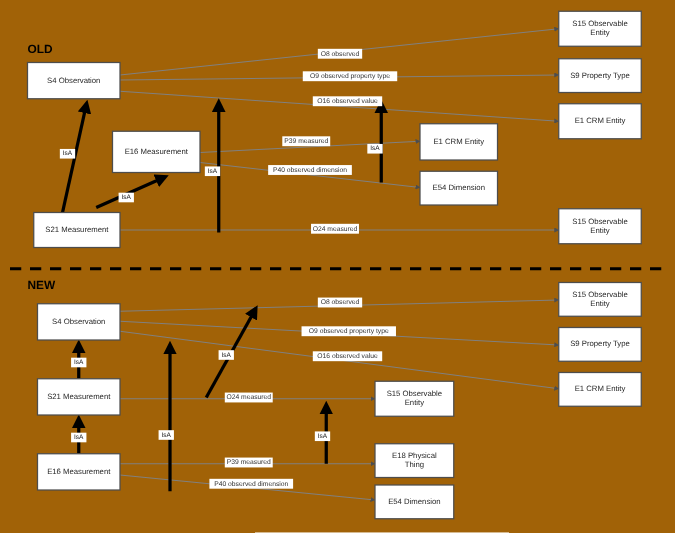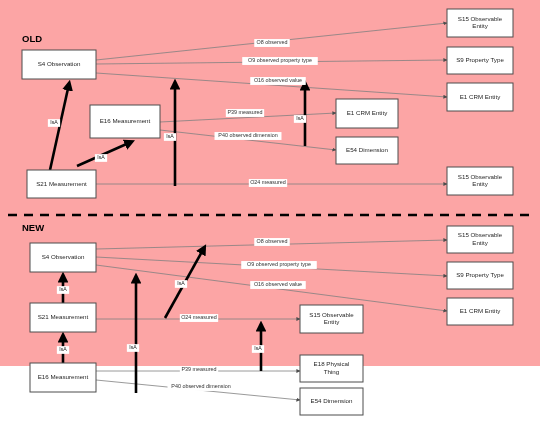--- a/index.html
+++ b/index.html
@@ -9,22 +9,22 @@
   }
   body {
     width: 540px;
     height: 426px;
     font-family: "Liberation Sans", sans-serif;
     overflow: hidden;
   }
   #diagram-root {
     position: relative;
     width: 540px;
-    height: 366px;
-    background: #fca5a5;
+    height: 426px;
+    background: #a16207;
   }
   svg#diagram-svg {
     position: absolute;
     top: 0;
     left: 0;
     display: block;
   }
   .node-box {
     fill: #ffffff;
     stroke: #4d4d4d;

